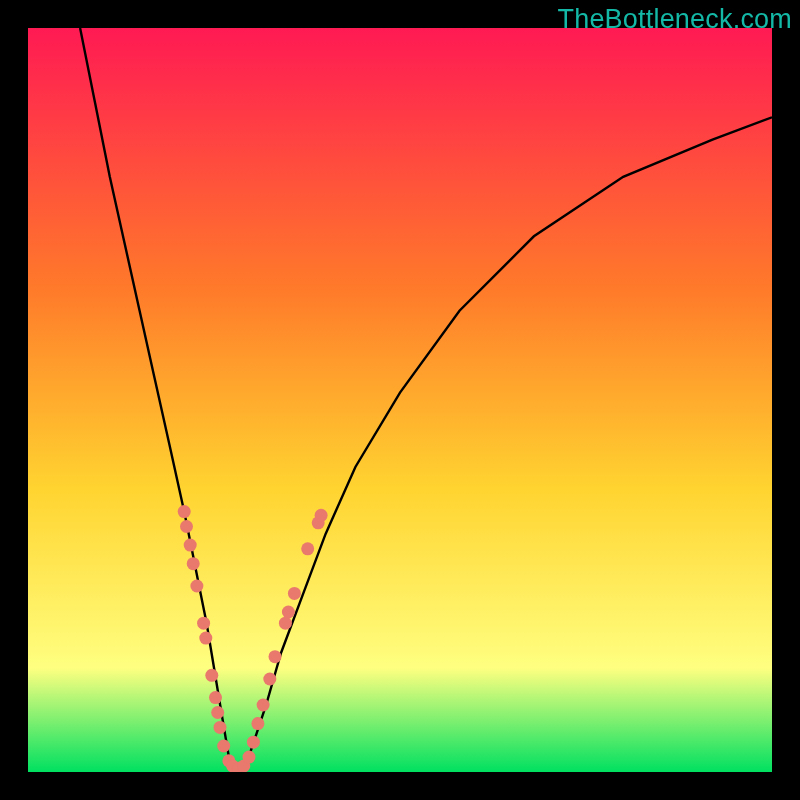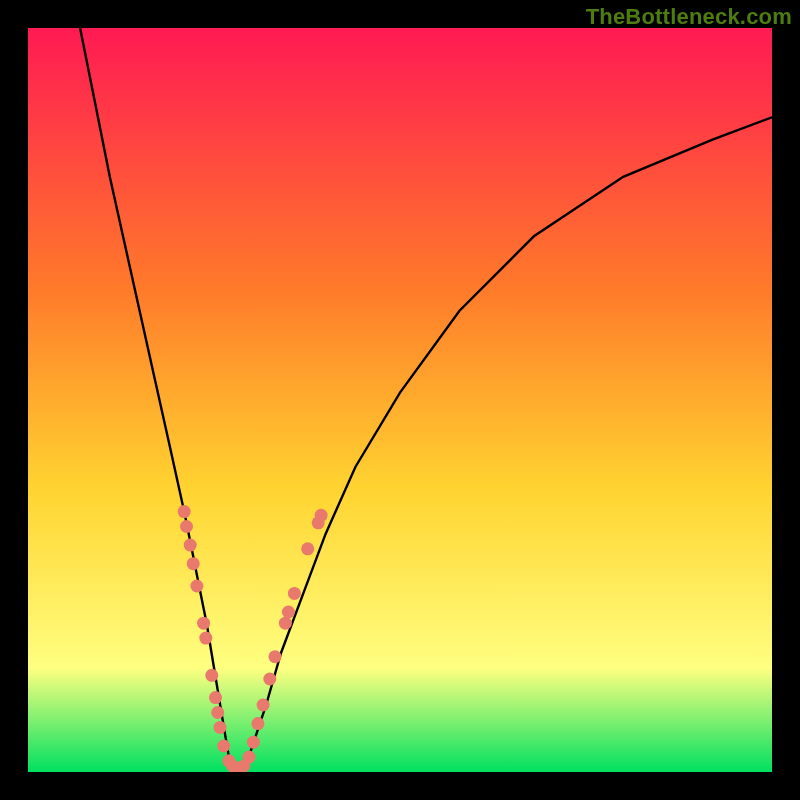--- a/index.html
+++ b/index.html
@@ -1,17 +1,17 @@
 <!DOCTYPE html>
 <html><head>
 <meta charset="utf-8">
 <style>
 html,body{margin:0;padding:0;width:800px;height:800px;background:#000;overflow:hidden;font-family:Arial,Helvetica,sans-serif}
 .frame{position:absolute;left:28px;top:28px;width:744px;height:744px}
-.watermark{position:absolute;top:4px;right:8px;color:#4d7c0f;font-size:22px;font-weight:700;letter-spacing:0.2px}
+.watermark{position:absolute;top:4px;right:8px;color:#14b8a6;font-size:27px;font-weight:400;letter-spacing:0.2px}
 svg{display:block}
 </style>
 </head>
 <body>
 
 <div class="watermark">TheBottleneck.com</div>
 
 <div class="frame">
 <svg id="chart-svg" width="744" height="744" viewBox="0 0 744 744" preserveAspectRatio="none">
   <defs>

